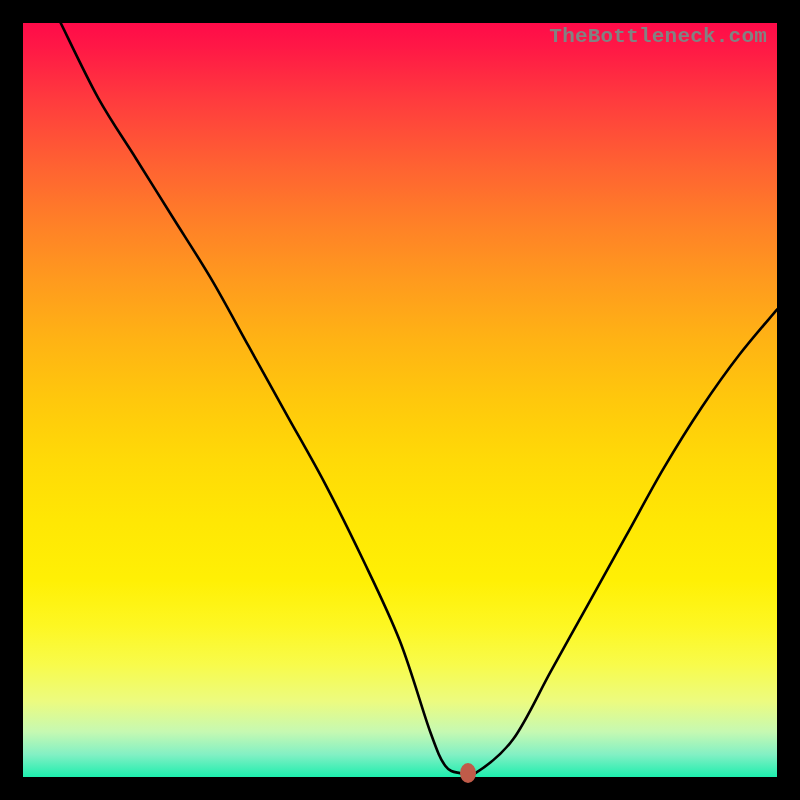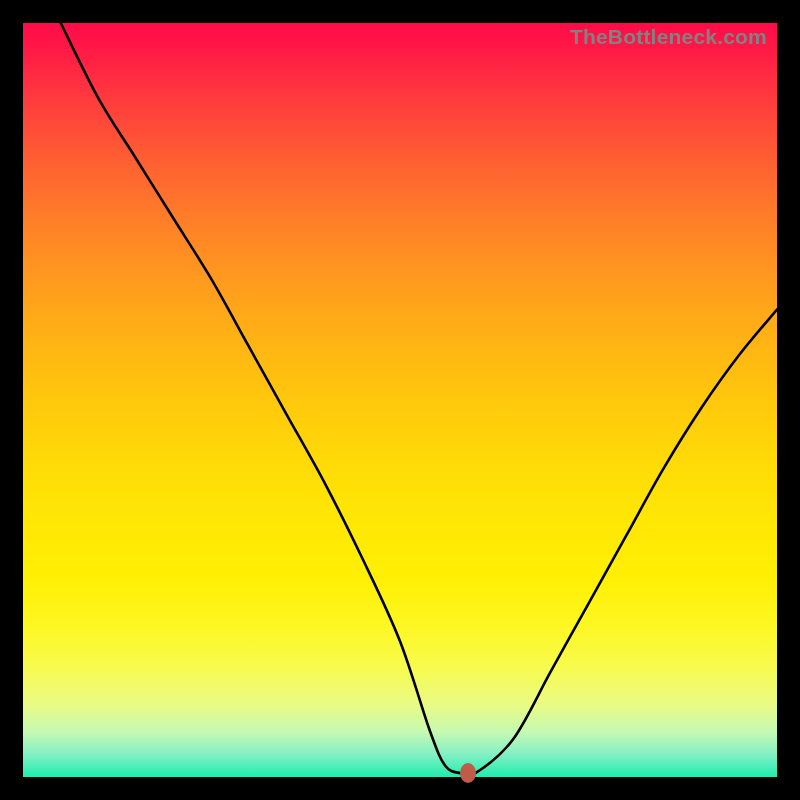--- a/index.html
+++ b/index.html
@@ -36,21 +36,21 @@
       #ecfb80 90%,
       #c6f9b2 94%,
       #83f0c4 97%,
       #1deeae 100%
     );
   }
   .watermark {
     position: absolute;
     top: 2px;
     right: 10px;
-    font-family: Liberation Sans, sans-serif;
+    font-family: Liberation Mono, monospace;
     font-size: 21px;
     font-weight: 600;
     color: #828282;
     letter-spacing: 0.2px;
   }
   svg.curve {
     position: absolute;
     left: 0;
     top: 0;
     width: 754px;

